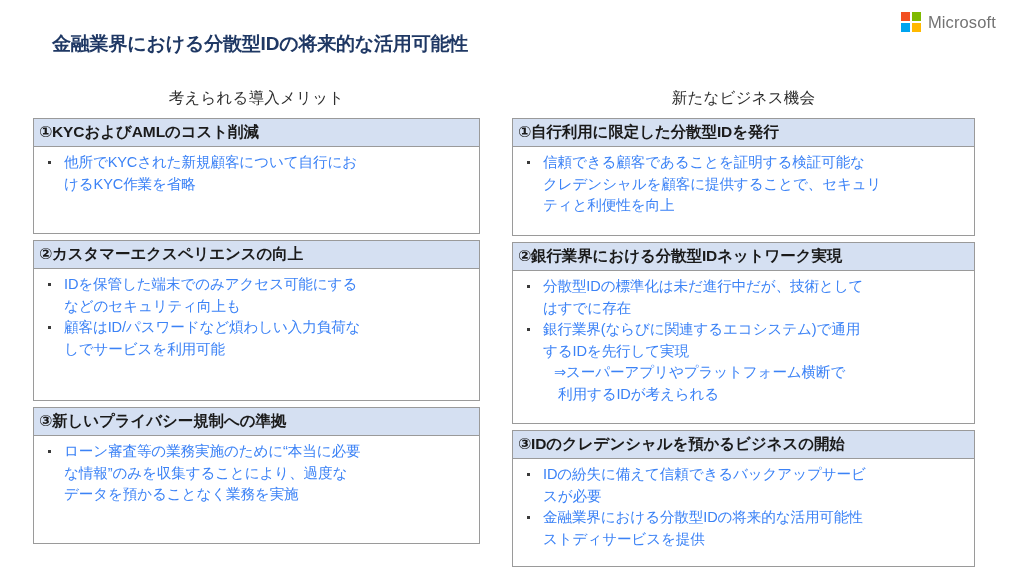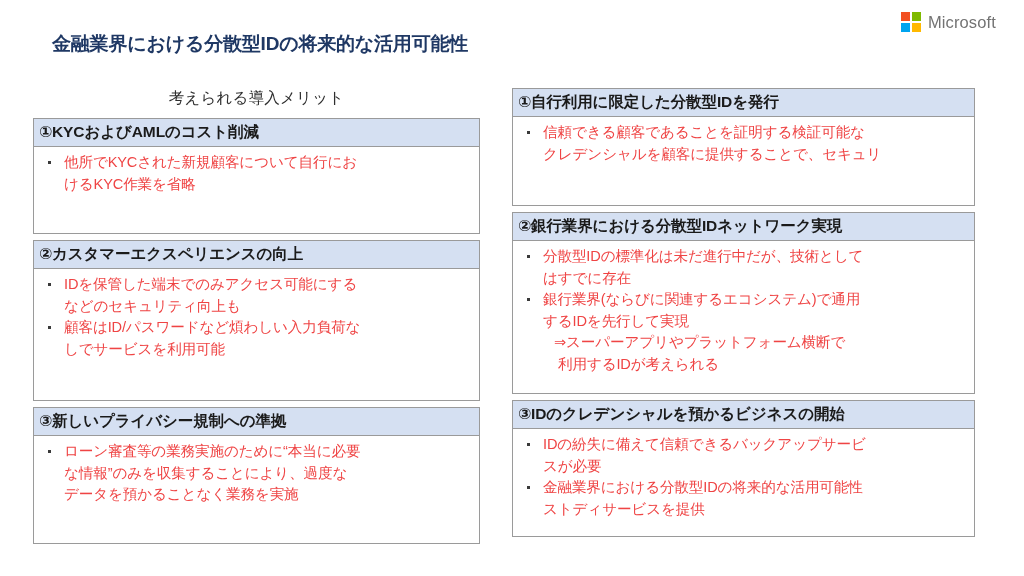--- a/index.html
+++ b/index.html
@@ -106,21 +106,21 @@
   .bullet-list {
     list-style: none;
     margin: 0;
     padding: 0;
   }
   .bullet-item {
     position: relative;
     padding-left: 24px;
     font-size: 14.6px;
     line-height: 21.5px;
-    color: #ef4444;
+    color: #3b82f6;
     margin: 0 0 0 0;
     letter-spacing: -0.15px;
   }
   .bullet-item::before {
     content: "";
     position: absolute;
     left: 8px;
     top: 9px;
     width: 3px;
     height: 3px;
@@ -194,28 +194,30 @@
             <span>ローン審査等の業務実施のために“本当に必要</span>
             <span class="cont-line">な情報”のみを収集することにより、過度な</span>
             <span class="cont-line">データを預かることなく業務を実施</span>
           </li>
         </ul>
       </div>
     </div>
   </div>
 
   <div class="column column-right">
+    <div class="column-heading">新たなビジネス機会</div>
 
     <div class="card card-r1">
       <div class="card-header">①自行利用に限定した分散型IDを発行</div>
       <div class="card-body">
         <ul class="bullet-list">
           <li class="bullet-item">
             <span>信頼できる顧客であることを証明する検証可能な</span>
             <span class="cont-line">クレデンシャルを顧客に提供することで、セキュリ</span>
+            <span class="cont-line">ティと利便性を向上</span>
           </li>
         </ul>
       </div>
     </div>
 
     <div class="card card-r2">
       <div class="card-header">②銀行業界における分散型IDネットワーク実現</div>
       <div class="card-body">
         <ul class="bullet-list">
           <li class="bullet-item">

